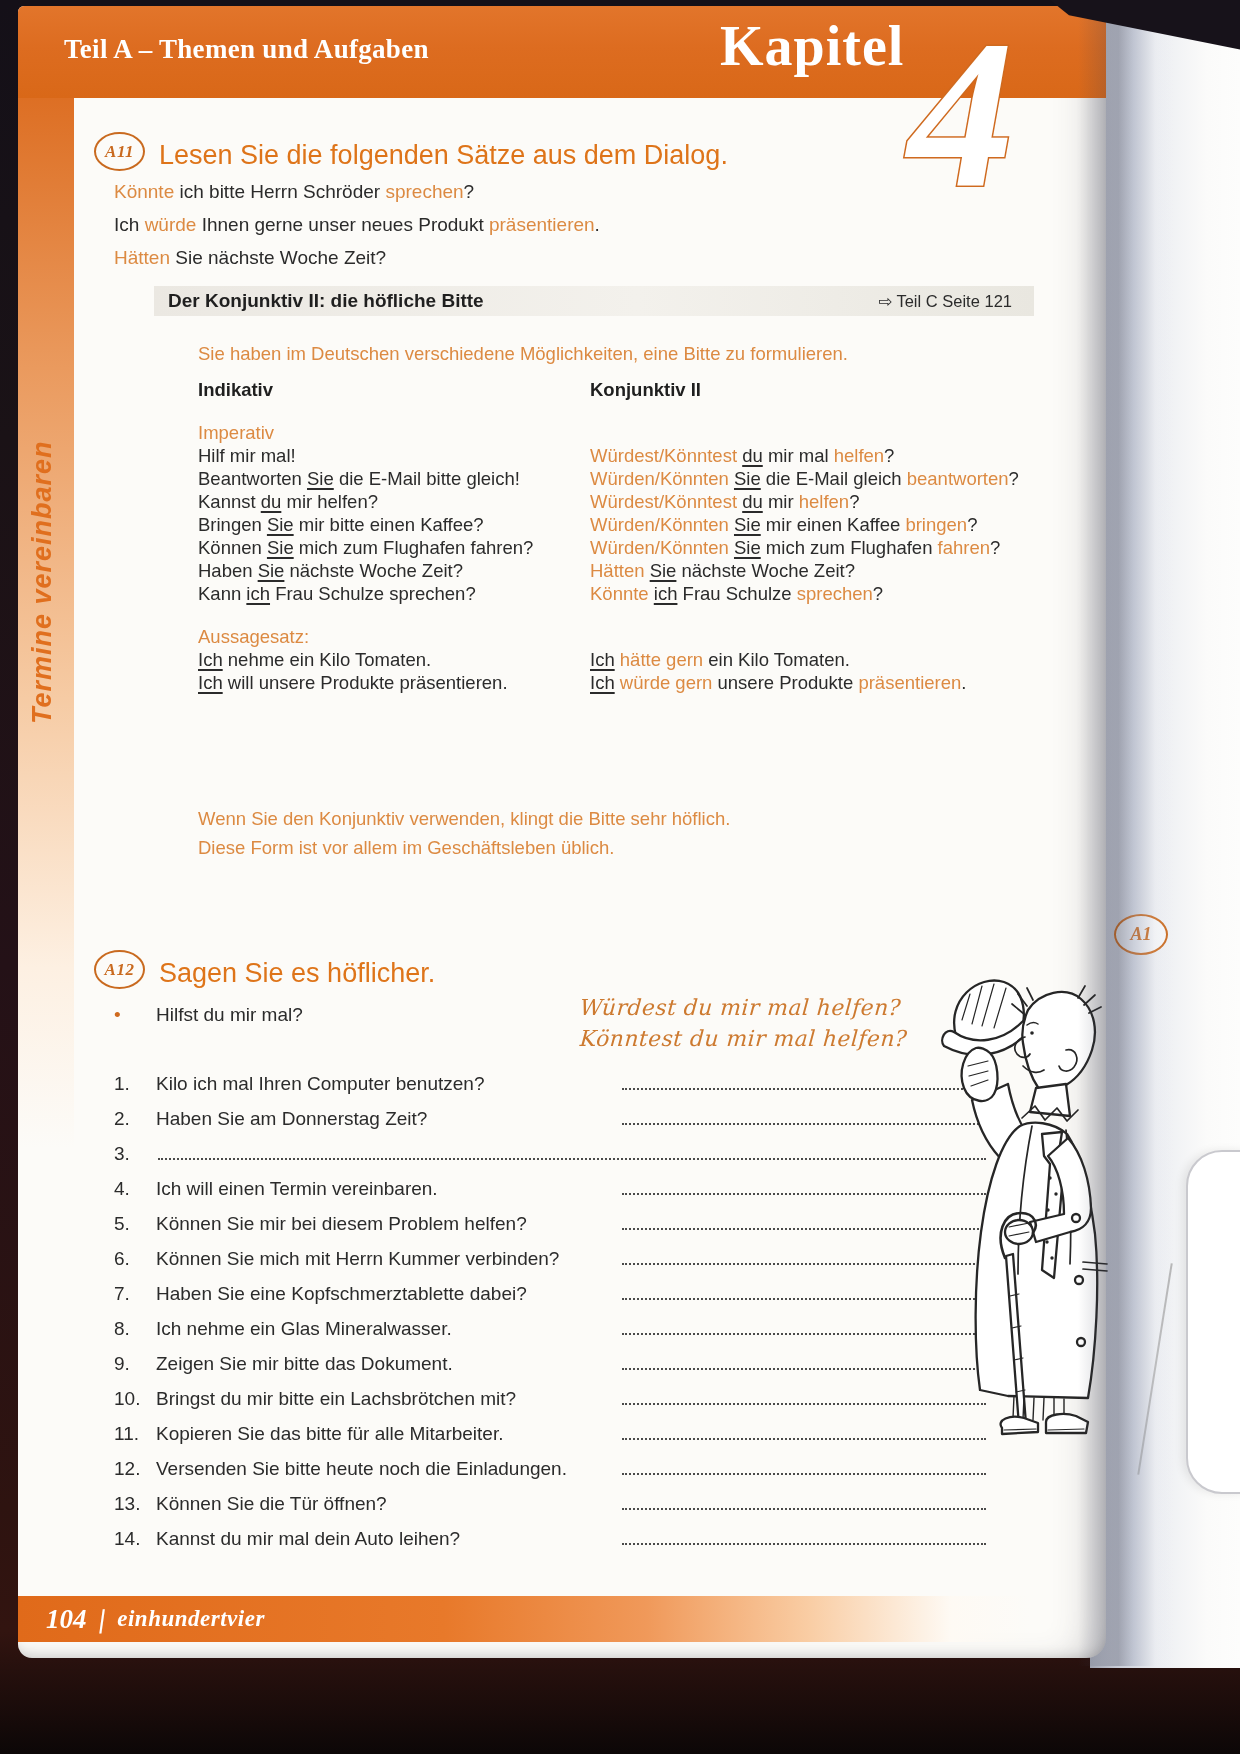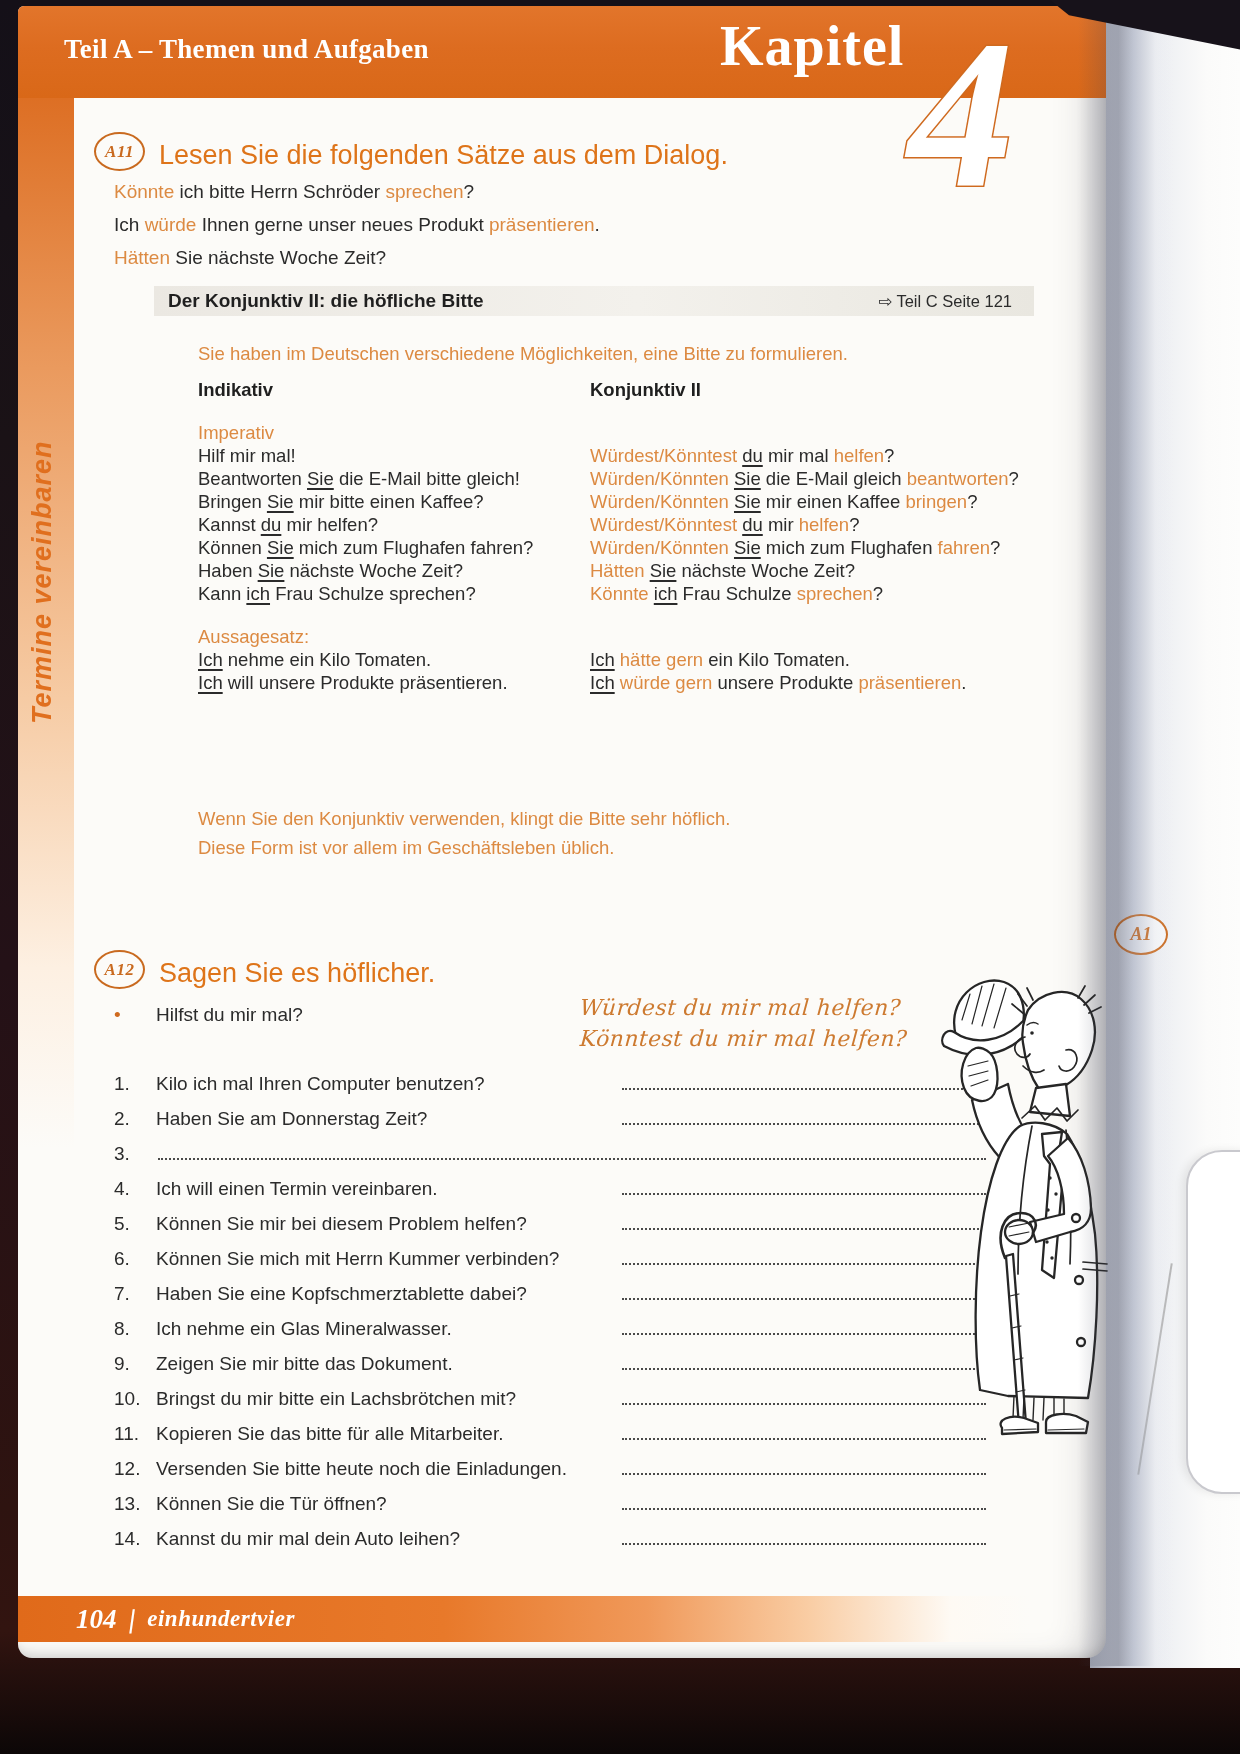--- a/index.html
+++ b/index.html
@@ -102,21 +102,21 @@
   .item-text{width:464px;flex:0 0 auto;white-space:nowrap;}
   .dots{flex:1;border-bottom:2.6px dotted #4a4a4a;margin:0 0 5px 2px;}
 
   
   .man{position:absolute;left:900px;top:960px;width:198px;height:472px;z-index:4;}
 
   
   .foot{
     position:absolute;left:0;top:1590px;width:1014px;height:46px;display:flex;align-items:center;
     background:linear-gradient(90deg,#e06a1a 0%,#e8792a 42%,#f0995a 62%,#f9cda4 78%,#fefaf4 92%,rgba(255,255,255,0) 100%);
-    color:#fff;padding-left:58px;box-sizing:border-box;
+    color:#fff;padding-left:28px;box-sizing:border-box;
   }
   .foot-num{font:italic bold 27px "Liberation Serif",serif;}
   .foot-sep{display:inline-block;margin:0 12px;font:300 26px "Liberation Sans",sans-serif;transform:skewX(-8deg);}
   .foot-word{font:italic bold 23px "Liberation Serif",serif;letter-spacing:.5px;}
 </style>
 </head>
 <body>
 
 <div class="photo">
 
@@ -176,27 +176,27 @@
             <div class="gcell gright"><span class="gtext"><span class="seg-hl">Würdest/Könntest </span><span class="seg-u">du</span><span class="seg-n"> mir mal </span><span class="seg-hl">helfen</span><span class="seg-n">?</span></span></div>
           </div>
 
           <div class="grow t-pair">
             <div class="gcell gleft"><span class="gtext"><span class="seg-n">Beantworten </span><span class="seg-u">Sie</span><span class="seg-n"> die E-Mail bitte gleich!</span></span></div>
             <div class="gcell gright"><span class="gtext"><span class="seg-hl">Würden/Könnten </span><span class="seg-u">Sie</span><span class="seg-n"> die E-Mail gleich </span><span class="seg-hl">beantworten</span><span class="seg-n">?</span></span></div>
           </div>
 
 
           <div class="grow t-pair">
+            <div class="gcell gleft"><span class="gtext"><span class="seg-n">Kannst </span><span class="seg-u">du</span><span class="seg-n"> mir helfen?</span></span></div>
+            <div class="gcell gright"><span class="gtext"><span class="seg-hl">Würdest/Könntest </span><span class="seg-u">du</span><span class="seg-n"> mir </span><span class="seg-hl">helfen</span><span class="seg-n">?</span></span></div>
+          </div>
+
+          <div class="grow t-pair">
             <div class="gcell gleft"><span class="gtext"><span class="seg-n">Bringen </span><span class="seg-u">Sie</span><span class="seg-n"> mir bitte einen Kaffee?</span></span></div>
             <div class="gcell gright"><span class="gtext"><span class="seg-hl">Würden/Könnten </span><span class="seg-u">Sie</span><span class="seg-n"> mir einen Kaffee </span><span class="seg-hl">bringen</span><span class="seg-n">?</span></span></div>
-          </div>
-
-          <div class="grow t-pair">
-            <div class="gcell gleft"><span class="gtext"><span class="seg-n">Kannst </span><span class="seg-u">du</span><span class="seg-n"> mir helfen?</span></span></div>
-            <div class="gcell gright"><span class="gtext"><span class="seg-hl">Würdest/Könntest </span><span class="seg-u">du</span><span class="seg-n"> mir </span><span class="seg-hl">helfen</span><span class="seg-n">?</span></span></div>
           </div>
 
           <div class="grow t-pair">
             <div class="gcell gleft"><span class="gtext"><span class="seg-n">Können </span><span class="seg-u">Sie</span><span class="seg-n"> mich zum Flughafen fahren?</span></span></div>
             <div class="gcell gright"><span class="gtext"><span class="seg-hl">Würden/Könnten </span><span class="seg-u">Sie</span><span class="seg-n"> mich zum Flughafen </span><span class="seg-hl">fahren</span><span class="seg-n">?</span></span></div>
           </div>
 
           <div class="grow t-pair">
             <div class="gcell gleft"><span class="gtext"><span class="seg-n">Haben </span><span class="seg-u">Sie</span><span class="seg-n"> nächste Woche Zeit?</span></span></div>
             <div class="gcell gright"><span class="gtext"><span class="seg-hl">Hätten </span><span class="seg-u">Sie</span><span class="seg-n"> nächste Woche Zeit?</span></span></div>

